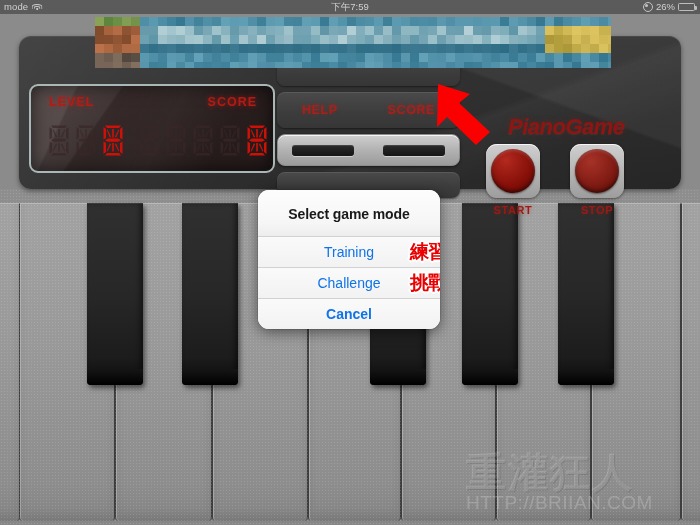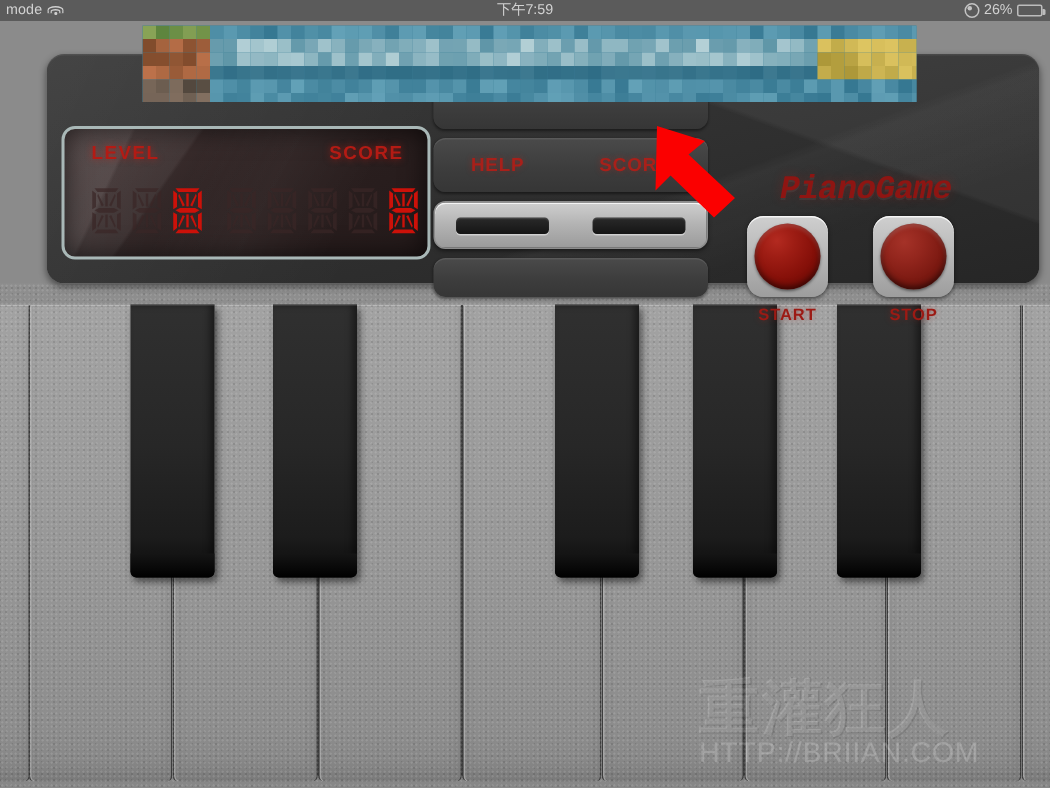--- a/index.html
+++ b/index.html
@@ -30,21 +30,21 @@
   .sb-right{position:absolute;right:5px;top:0;height:14px;display:flex;align-items:center;gap:3px;}
   .loc-icon{width:8px;height:8px;border:1.1px solid #c4c4c4;border-radius:50%;position:relative;}
   .loc-icon:after{content:"";position:absolute;left:1.3px;top:1.3px;width:3px;height:3px;background:#c4c4c4;border-radius:50%;}
   .sb-batpct{font-size:9.5px;color:#d2d2d2;}
   .battery{width:17px;height:8px;border:1px solid #bdbdbd;border-radius:1.5px;position:relative;padding:1px;box-sizing:border-box;}
   .battery:after{content:"";position:absolute;right:-3px;top:2px;width:1.6px;height:3.5px;background:#bdbdbd;border-radius:0 1px 1px 0;}
   .battery .lvl{height:100%;background:#cfcfcf;border-radius:.5px;}
 
   
   .console{
-    position:absolute;left:31px;top:36px;width:662px;height:153px;
+    position:absolute;left:19px;top:36px;width:662px;height:153px;
     border-radius:12px;
     background:
       linear-gradient(118deg, rgba(255,255,255,0.055) 0%, rgba(255,255,255,0) 38%),
       linear-gradient(168deg,#3a3a3a 0%,#313131 45%,#262626 100%);
     box-shadow:0 2px 5px rgba(0,0,0,.45), inset 0 1px 0 rgba(255,255,255,.07);
     z-index:10;
   }
   .console:before{
     content:"";position:absolute;inset:0;border-radius:12px;
     background:linear-gradient(200deg,rgba(255,255,255,.05) 0 28%,rgba(255,255,255,0) 29%),
@@ -111,21 +111,21 @@
   }
   .keyblk{
     width:62px;height:11px;border-radius:3px;
     background:linear-gradient(180deg,#2a2a2a,#151515);
     box-shadow:inset 0 1px 1px rgba(255,255,255,.14),0 1px 0 rgba(255,255,255,.45);
   }
 
   
   .logo{
     position:absolute;left:489px;top:78px;width:180px;text-align:left;
-    font-family:Liberation Mono, monospace;
+    font-family:Liberation Sans, sans-serif;
     font-size:22px;font-weight:bold;font-style:italic;
     color:#8e1512;letter-spacing:-0.5px;
     text-shadow:0 1px 0 rgba(255,255,255,.05),0 0 7px rgba(180,25,20,.3);
     z-index:12;
   }
   .btnpad{
     position:absolute;top:108px;width:54px;height:54px;border-radius:11px;
     background:linear-gradient(180deg,#cfcfcf 0%,#b6b6b6 50%,#9d9d9d 100%);
     box-shadow:inset 0 1px 0 rgba(255,255,255,.8),0 1px 3px rgba(0,0,0,.5);
     display:flex;align-items:center;justify-content:center;
@@ -831,20 +831,36 @@
       <i class="px" style="left:450px;top:45px;width:9px;height:9px;background:rgb(54,120,146)"></i>
       <i class="px" style="left:459px;top:45px;width:9px;height:9px;background:rgb(89,152,175)"></i>
       <i class="px" style="left:468px;top:45px;width:9px;height:9px;background:rgb(77,141,165)"></i>
       <i class="px" style="left:477px;top:45px;width:9px;height:9px;background:rgb(54,120,146)"></i>
       <i class="px" style="left:486px;top:45px;width:9px;height:9px;background:rgb(94,156,179)"></i>
       <i class="px" style="left:495px;top:45px;width:9px;height:9px;background:rgb(95,158,180)"></i>
       <i class="px" style="left:504px;top:45px;width:9px;height:9px;background:rgb(69,134,159)"></i>
       <i class="px" style="left:513px;top:45px;width:9px;height:9px;background:rgb(82,146,169)"></i>
     </div>
 
+  <div class="alert">
+    <div class="alert-title">Select game mode</div>
+    <div id="alert-rows">
+        <div class="alert-row">
+            <span class="lbl">Training</span>
+          <span class="cn-anno">練習</span>
+          </div>
+        <div class="alert-row">
+            <span class="lbl">Challenge</span>
+          <span class="cn-anno">挑戰</span>
+          </div>
+        <div class="alert-row cancel">
+            <span class="lbl">Cancel</span>
+          </div>
+      </div>
+  </div>
 
   <svg class="arrow-anno" viewBox="0 0 100 76">
     <polygon points="6,4 38,14 27,23 58,52 44,65 15,37 5,47" fill="#fb0000"></polygon>
   </svg>
 
   <div class="watermark">
     <div class="wm-cn">重灌狂人</div>
     <div class="wm-url">HTTP://BRIIAN.COM</div>
   </div>
 

